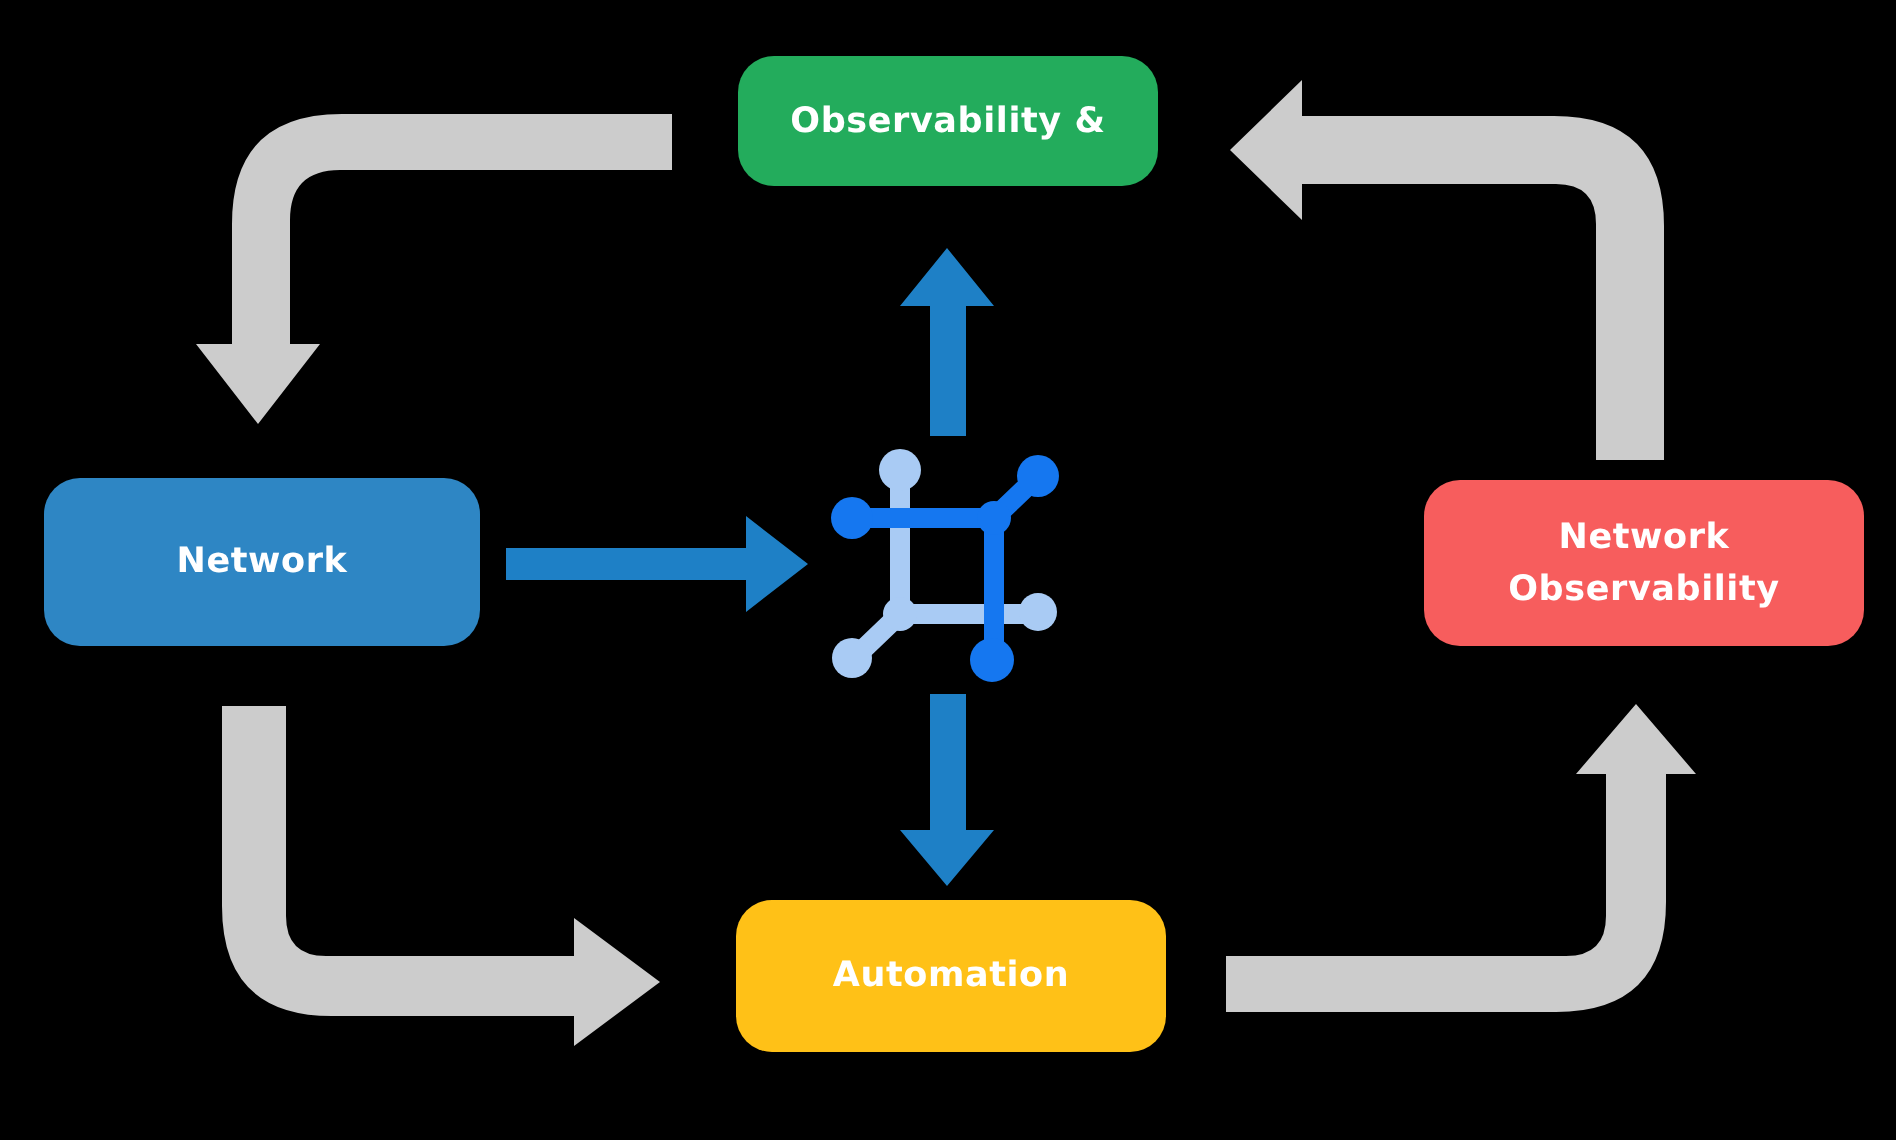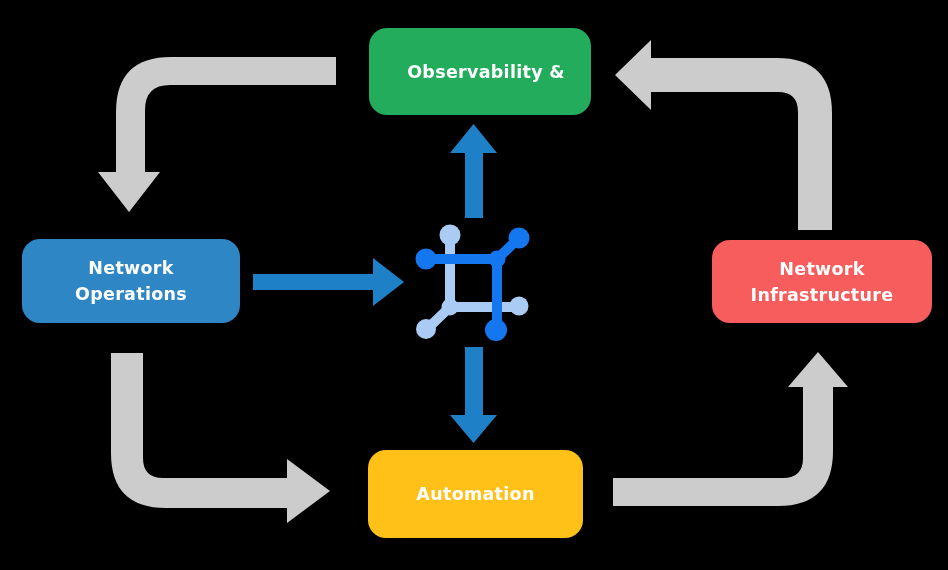--- a/index.html
+++ b/index.html
@@ -22,24 +22,24 @@
     justify-content: center;
     text-align: center;
   }
   .node .label {
     font-size: 17.5px;
     font-weight: 600;
     line-height: 26px;
     letter-spacing: 0.3px;
   }
   .node .label span { display: block; }
-  .node-observability { left: 369px; top: 28px;  width: 210px; height: 87px; padding-left: 12px; }
+  .node-observability { left: 369px; top: 28px;  width: 210px; height: 65px; }
   .node-operations    { left: 22px;  top: 239px; width: 218px; height: 84px; }
   .node-infrastructure{ left: 712px; top: 240px; width: 220px; height: 83px; }
-  .node-tooling       { left: 368px; top: 450px; width: 215px; height: 88px; }
+  .node-tooling       { left: 368px; top: 450px; width: 215px; height: 76px; }
 </style>
 </head>
 <body>
 
 <div class="canvas" style="background: rgb(0, 0, 0); color: rgb(255, 255, 255);">
 
   <svg class="layer" width="948" height="570" viewBox="0 0 948 570">
 
     <path d="M336,57 L171,57 Q116,57 116,112 L116,172 L98,172 L129,212 L160,172 L145,172 L145,110 Q145,85 170,85 L336,85 Z" fill="#CCCCCC"></path>
     <path d="M832,230 L832,113 Q832,58 777,58 L651,58 L651,40 L615,75 L651,110 L651,92 L778,92 Q798,92 798,112 L798,230 Z" fill="#CCCCCC"></path>
@@ -76,28 +76,27 @@
 
   <div class="node node-observability" style="background: rgb(35, 172, 92);">
     <div class="label">
       <span>Observability &amp;</span>
     </div>
   </div>
 
   <div class="node node-operations" style="background: rgb(46, 134, 196);">
     <div class="label">
       <span>Network</span>
-      <span>Operations</span>
     </div>
   </div>
 
   <div class="node node-infrastructure" style="background: rgb(247, 93, 93);">
     <div class="label">
       <span>Network</span>
-      <span>Infrastructure</span>
+      <span>Observability</span>
     </div>
   </div>
 
   <div class="node node-tooling" style="background: rgb(255, 193, 23);">
     <div class="label">
       <span>Automation</span>
     </div>
   </div>
 
 </div>

